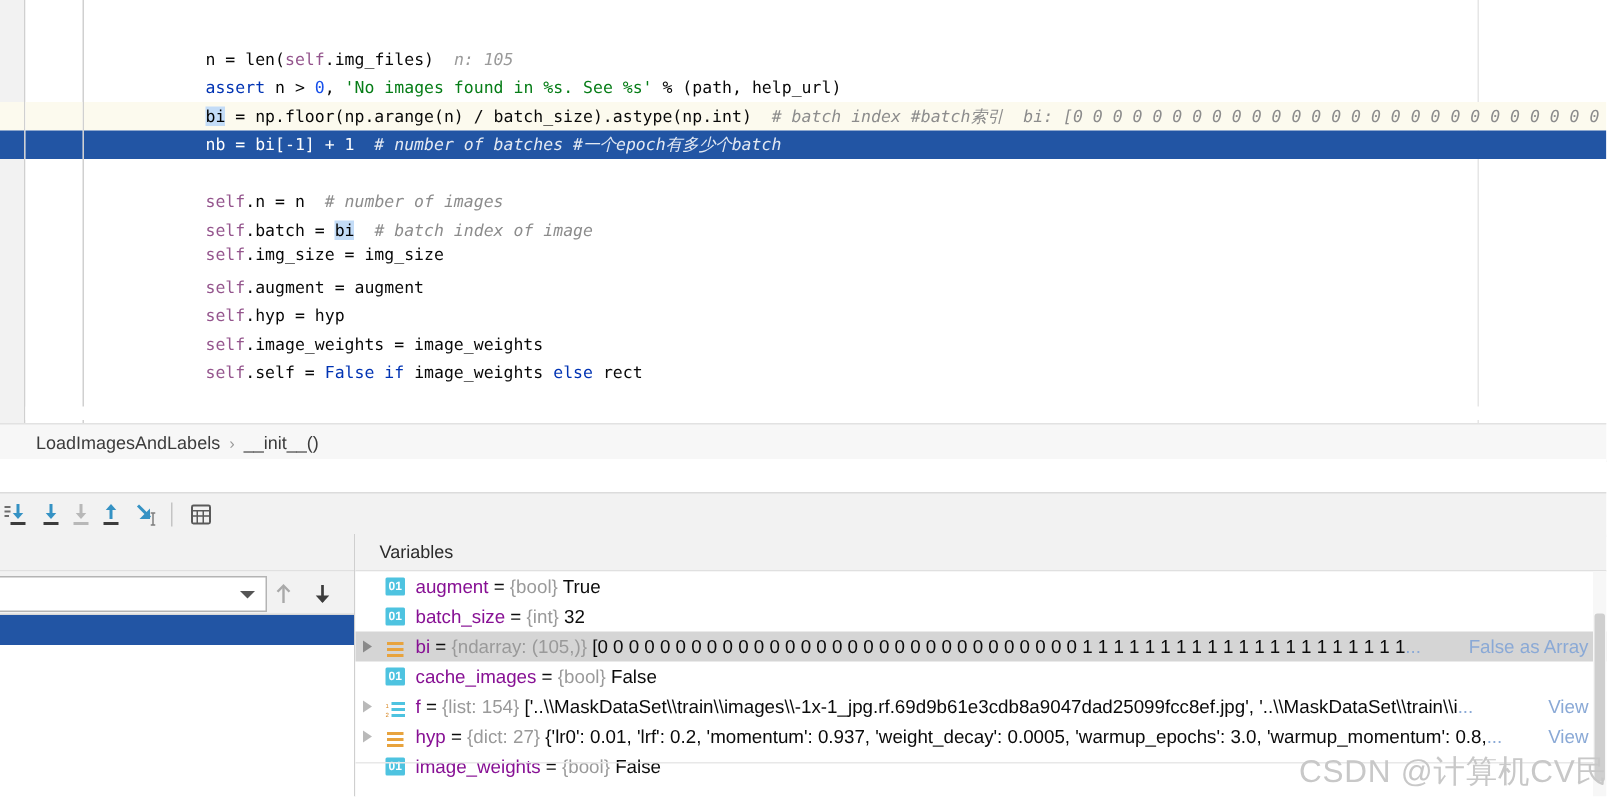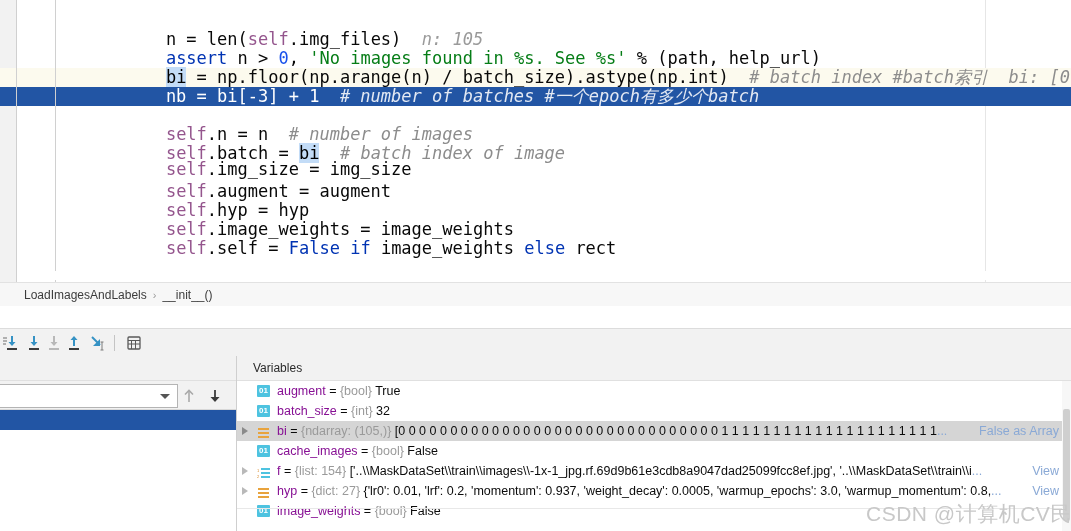--- a/index.html
+++ b/index.html
@@ -15,21 +15,21 @@
   #editor{position:absolute;left:0;top:0;width:1071px;height:282px;background:#ffffff;overflow:hidden;}
   #editor-annot-strip{position:absolute;left:0;top:0;width:16px;height:282px;background:#f2f2f2;border-right:1px solid #d0d0d0;}
   #editor-gutter{position:absolute;left:17px;top:0;width:38px;height:282px;background:#ffffff;border-right:1px solid #d0d0d0;}
   #code-surface{position:absolute;left:56px;top:0;right:0;height:282px;background:#ffffff;}
 
   .guide-line{position:absolute;top:0;width:1px;height:282px;background:#e6e6e6;}
 
   .code-line{
     position:absolute;left:0;right:0;height:19px;line-height:19px;
     font-family:"DejaVu Sans Mono","Liberation Mono",monospace;
-    font-size:17px;white-space:pre;
+    font-size:11px;white-space:pre;
   }
   .ln-bg-caret{background:#fcfaee;}
   .ln-bg-exec{background:#2255a4;}
   .code-text{position:absolute;left:28px;white-space:pre;}
 
   .gut-caret{position:absolute;left:0;right:0;height:19px;background:#fcfaee;}
   .gut-exec{position:absolute;left:0;right:0;height:19px;background:#2255a4;}
   .annot-caret{position:absolute;left:0;width:16px;height:19px;background:#fcfaee;}
   .annot-exec{position:absolute;left:0;width:16px;height:19px;background:#2255a4;}
 
@@ -113,21 +113,21 @@
     <div class="gut-exec" style="top:87px;"></div>
   </div>
 
   <div id="code-surface">
     <div class="guide-line" id="guide" style="left: 929px;"></div>
     <div id="code-lines">
         <div class="code-line" style="top: 11px;"><span class="code-text"></span></div>
         <div class="code-line" style="top: 30px;"><span class="code-text"><span class="plain">        n = </span><span class="plain">len</span><span class="plain">(</span><span class="self">self</span><span class="plain">.img_files)</span><span class="inlinehint">  n: 105</span></span></div>
         <div class="code-line" style="top: 49px;"><span class="code-text"><span class="plain">        </span><span class="kw">assert</span><span class="plain"> n &gt; </span><span class="num">0</span><span class="plain">, </span><span class="str">'No images found in %s. See %s'</span><span class="plain"> % (path, help_url)</span></span></div>
         <div class="code-line ln-bg-caret" style="top: 68px;"><span class="code-text"><span class="plain">        </span><span class="sel">bi</span><span class="plain"> = np.floor(np.arange(n) / batch_size).astype(np.int)</span><span class="cmt">  # batch index #batch索引  bi: [0 0 0 0 0 0 0 0 0 0 0 0 0 0 0 0 0 0 0 0 0 0 0 0 0 0 0</span></span></div>
-        <div class="code-line ln-bg-exec" style="top: 87px;"><span class="code-text onexec"><span class="onexec">        nb = bi[-3] + 1 </span><span class="cmt"> # number of batches #一个epoch有多少个batch</span></span></div>
+        <div class="code-line ln-bg-exec" style="top: 87px;"><span class="code-text onexec"><span class="onexec">        nb = bi[-1] + 1 </span><span class="cmt"> # number of batches #一个epoch有多少个batch</span></span></div>
         <div class="code-line" style="top: 106px;"><span class="code-text"></span></div>
         <div class="code-line" style="top: 125px;"><span class="code-text"><span class="plain">        </span><span class="self">self</span><span class="plain">.n = n</span><span class="cmt">  # number of images</span></span></div>
         <div class="code-line" style="top: 144px; text-align: right;"><span class="code-text"><span class="plain">        </span><span class="self">self</span><span class="plain">.batch = </span><span class="sel">bi</span><span class="cmt">  # batch index of image</span></span></div>
         <div class="code-line" style="top: 160px; text-align: right;"><span class="code-text"><span class="plain">        </span><span class="self">self</span><span class="plain">.img_size = img_size</span></span></div>
         <div class="code-line" style="top: 182px;"><span class="code-text"><span class="plain">        </span><span class="self">self</span><span class="plain">.augment = augment</span></span></div>
         <div class="code-line" style="top: 201px;"><span class="code-text"><span class="plain">        </span><span class="self">self</span><span class="plain">.hyp = hyp</span></span></div>
         <div class="code-line" style="top: 220px;"><span class="code-text"><span class="plain">        </span><span class="self">self</span><span class="plain">.image_weights = image_weights</span></span></div>
         <div class="code-line" style="top: 239px;"><span class="code-text"><span class="plain">        </span><span class="self">self</span><span class="plain">.self = </span><span class="kw">False</span><span class="plain"> </span><span class="kw">if</span><span class="plain"> image_weights </span><span class="kw">else</span><span class="plain"> rect</span></span></div>
       </div>
   </div>

